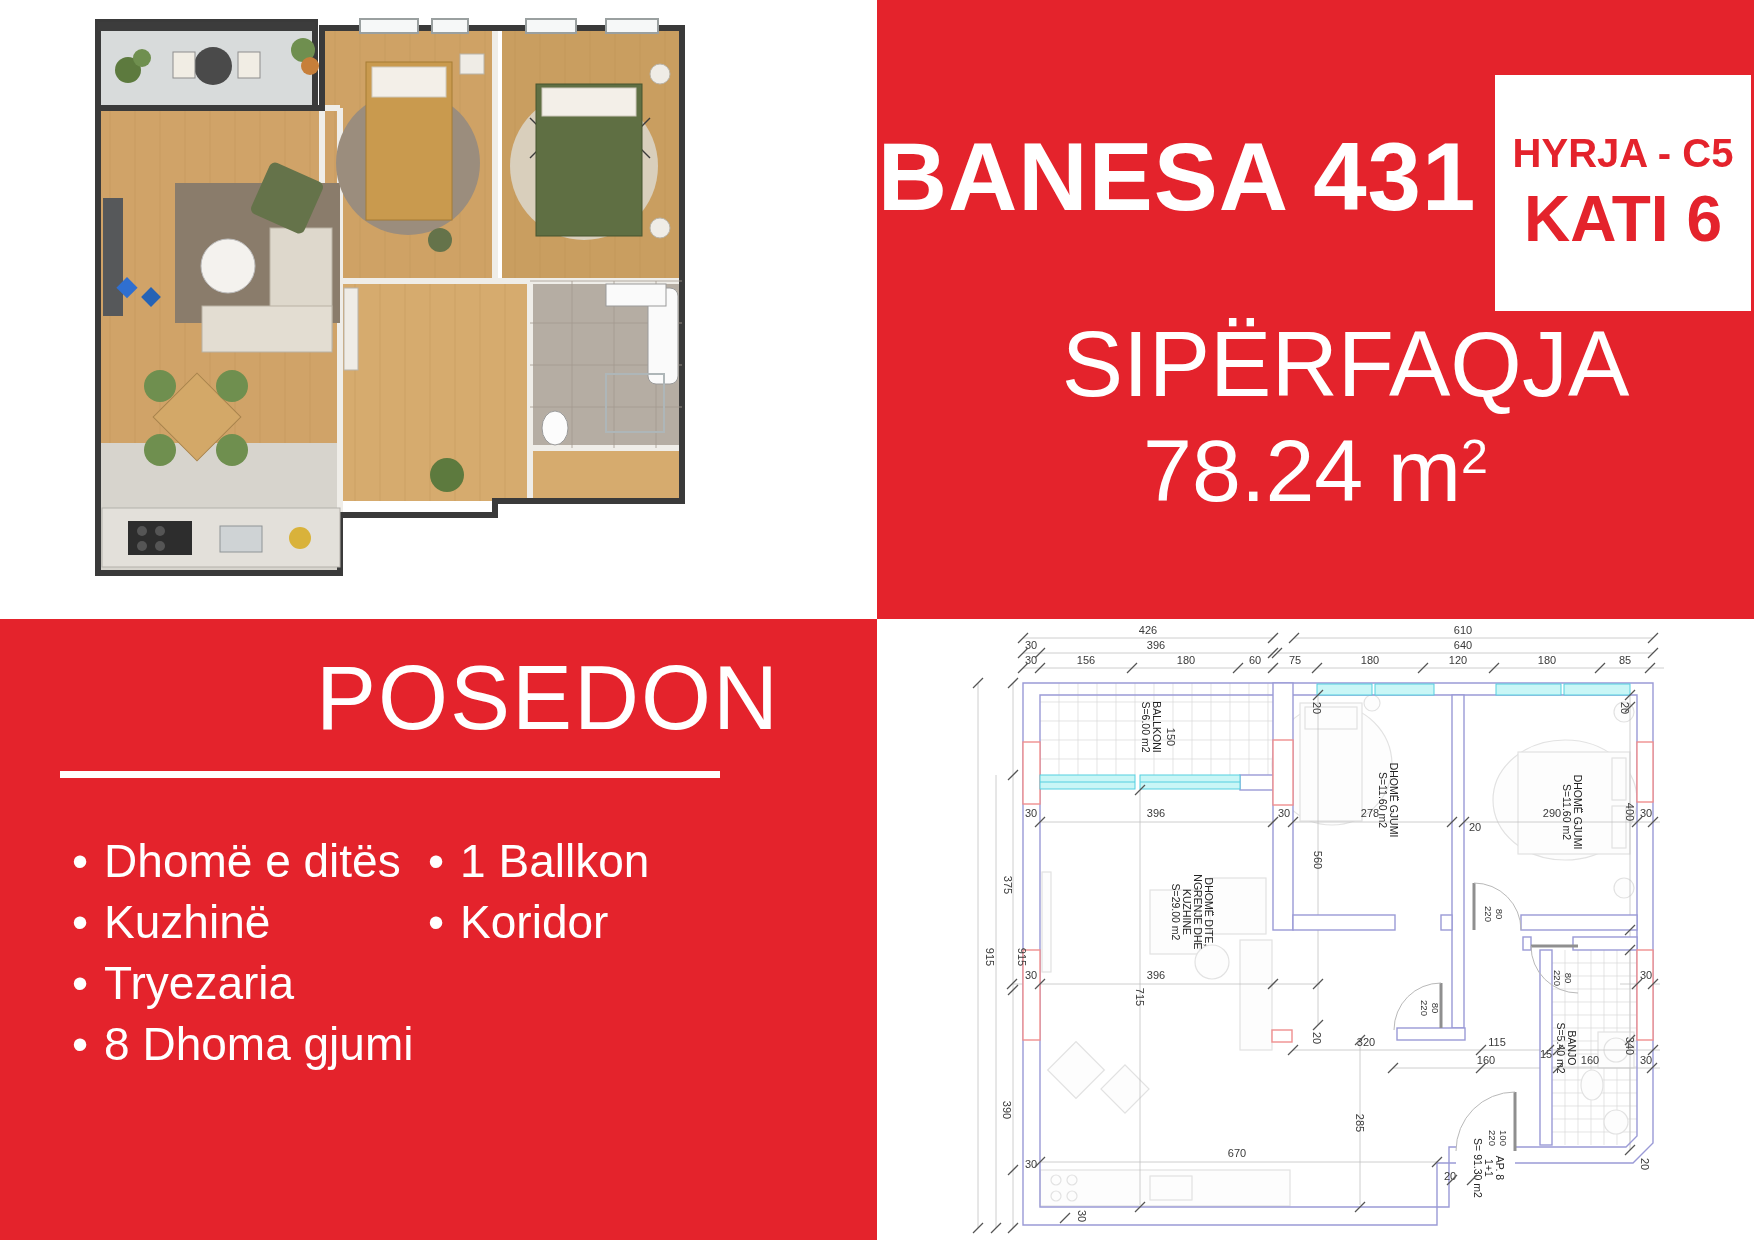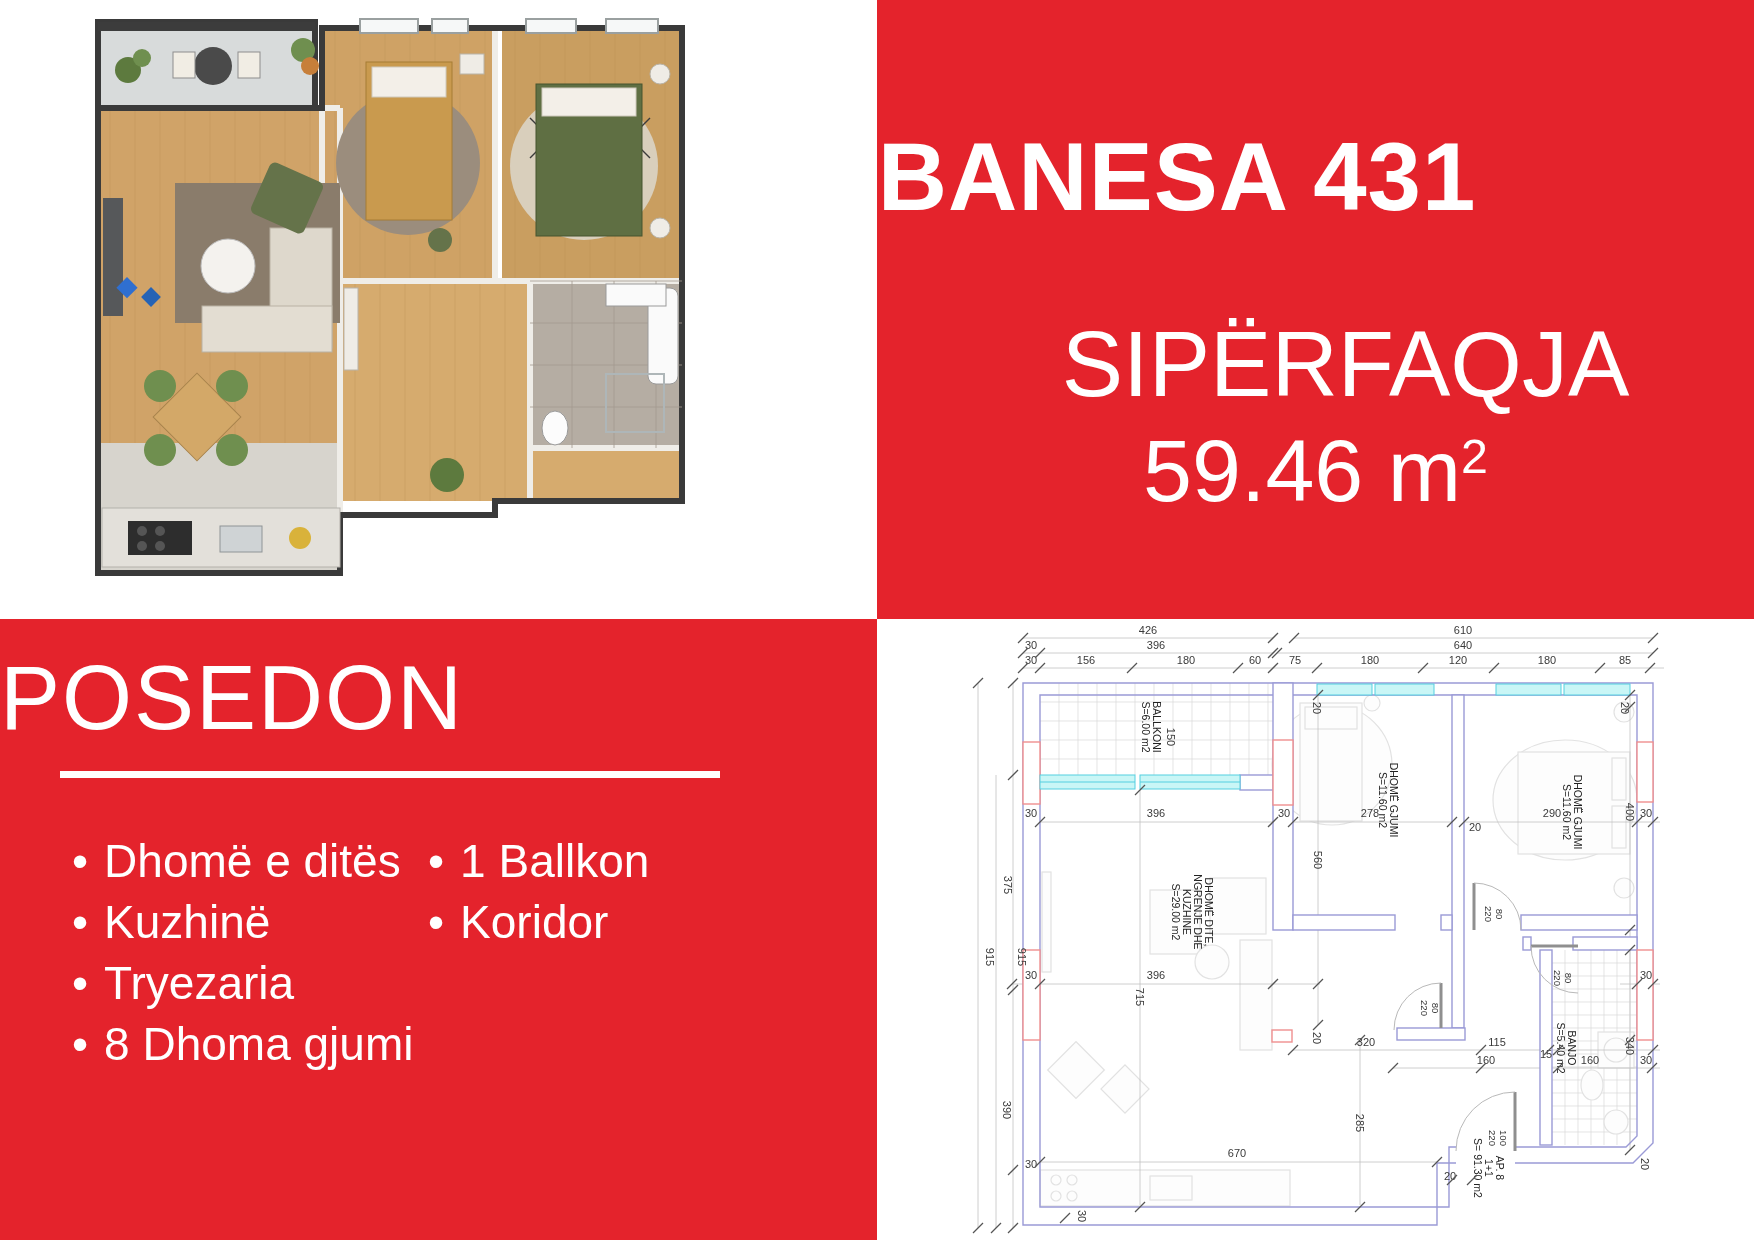--- a/index.html
+++ b/index.html
@@ -17,22 +17,22 @@
           font-size:96px;font-weight:bold;letter-spacing:1px;white-space:nowrap;}
   .hyrja-box{position:absolute;left:618px;top:75px;width:256px;height:236px;background:#fff;
              color:var(--red);display:flex;flex-direction:column;align-items:center;justify-content:center;}
   .hyrja{font-size:40px;font-weight:bold;white-space:nowrap;}
   .kati{font-size:64px;font-weight:bold;margin-top:6px;white-space:nowrap;}
   .siper{position:absolute;left:0;top:312px;width:877px;text-align:center;font-size:92px;margin-left:30px;}
   .area{position:absolute;left:0;top:420px;width:877px;text-align:center;font-size:88px;}
   .area sup{font-size:0.55em;vertical-align:28px;}
 
   
-  .posedon{position:absolute;left:0;top:28px;width:760px;text-align:left;
-           font-size:90px;letter-spacing:2px;}
+  .posedon{position:absolute;left:0;top:28px;width:760px;text-align:right;
+           font-size:90px;letter-spacing:2px;padding-left:20px;}
   .divider{position:absolute;left:60px;top:152px;width:660px;height:7px;background:#fff;}
   .features{position:absolute;left:0;top:212px;width:877px;font-size:46px;line-height:61px;}
   .colL{position:absolute;left:72px;top:0;white-space:nowrap;}
   .colR{position:absolute;left:428px;top:0;white-space:nowrap;}
   .blt{margin-right:16px;}
 
   
   .dtxt{font-family:"Liberation Sans",sans-serif;font-size:11px;fill:var(--dim);text-anchor:middle;}
   .room{font-size:10.5px;fill:#222;}
   .door{font-size:9.5px;fill:#333;}
@@ -154,22 +154,26 @@
         <ellipse cx="585" cy="440" rx="13" ry="17" fill="#fcfcfc" stroke="#9a9a9a"></ellipse>
         <rect x="636" y="386" width="58" height="58" fill="none" stroke="#aeb6b8" stroke-width="2"></rect>
         <circle cx="477" cy="487" r="17" fill="#5d7a3e"></circle>
         <rect x="374" y="300" width="14" height="82" fill="#efece6" stroke="#b9b4a9"></rect>
       </g>
     </svg>
   </div>
 
   <div id="q-tr" class="quad">
     <div class="banesa">BANESA 431</div>
+    <div class="hyrja-box">
+      <div class="hyrja">HYRJA - C5</div>
+      <div class="kati">KATI 6</div>
+    </div>
     <div class="siper">SIPËRFAQJA</div>
-    <div class="area"><span>59.46 m</span><sup>2</sup></div>
+    <div class="area"><span>78.24 m</span><sup>2</sup></div>
   </div>
 
   <div id="q-bl" class="quad">
     <div class="posedon">POSEDON</div>
     <div class="divider"></div>
     <div class="features">
       <div class="colL">
         <div><span class="blt">•</span><span>Dhomë e ditës</span></div>
         <div><span class="blt">•</span><span>Kuzhinë</span></div>
         <div><span class="blt">•</span><span>Tryezaria</span></div>

